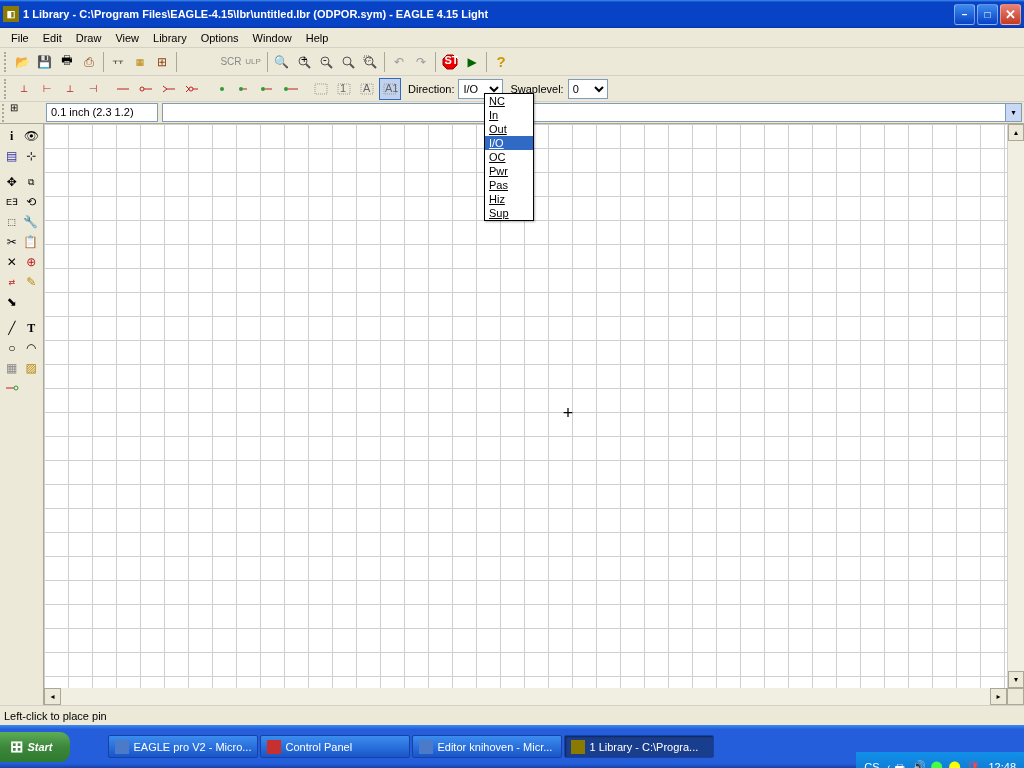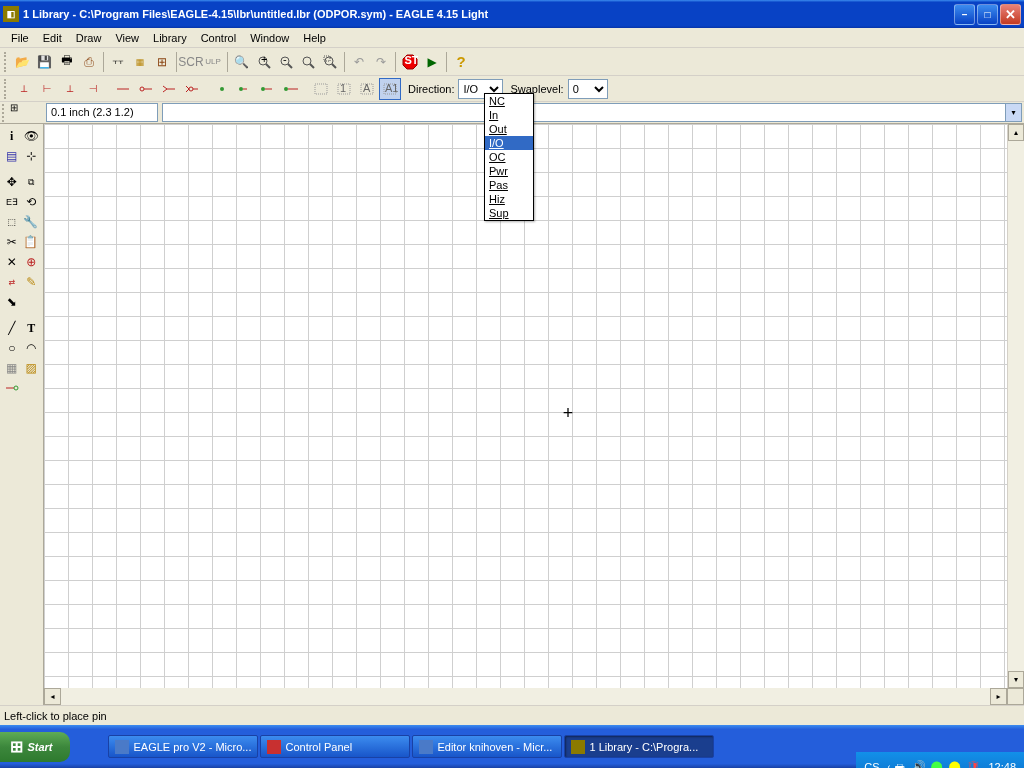--- a/index.html
+++ b/index.html
@@ -87,37 +87,37 @@
     <div class="win-btn win-close">✕</div>
   </div>
 </div>
 
 <div class="menubar">
   <span>File</span>
   <span>Edit</span>
   <span>Draw</span>
   <span>View</span>
   <span>Library</span>
-  <span>Control</span>
+  <span>Options</span>
   <span>Window</span>
   <span>Help</span>
 </div>
 
 <div class="toolbar">
   <div class="grip"></div>
   <div class="tbtn">📂</div>
   <div class="tbtn">💾</div>
   <div class="tbtn">🖶</div>
   <div class="tbtn" style="color:#8b4513;">⎙</div>
   <div class="sep"></div>
   <div class="tbtn" style="font-size:9px;">⫟⫟</div>
   <div class="tbtn" style="font-size:9px;color:#b8860b;">▦</div>
   <div class="tbtn" style="color:#8b4513;">⊞</div>
   <div class="sep"></div>
-  <div class="tbtn" style="font-size:12px;color:#888;">SCR</div>
+  <div class="tbtn" style="font-size:10px;color:#888;margin-left:40px;">SCR</div>
   <div class="tbtn" style="font-size:8px;color:#888;">ULP</div>
   <div class="sep"></div>
   <div class="tbtn">🔍</div>
   <div class="tbtn">
       <svg width="14" height="14">
         <circle cx="6" cy="6" r="4" fill="none" stroke="#555"></circle>
         <line x1="9" y1="9" x2="13" y2="13" stroke="#555" stroke-width="2"></line>
         <text x="4" y="8" font-size="7">+</text>
       </svg>
     </div>

